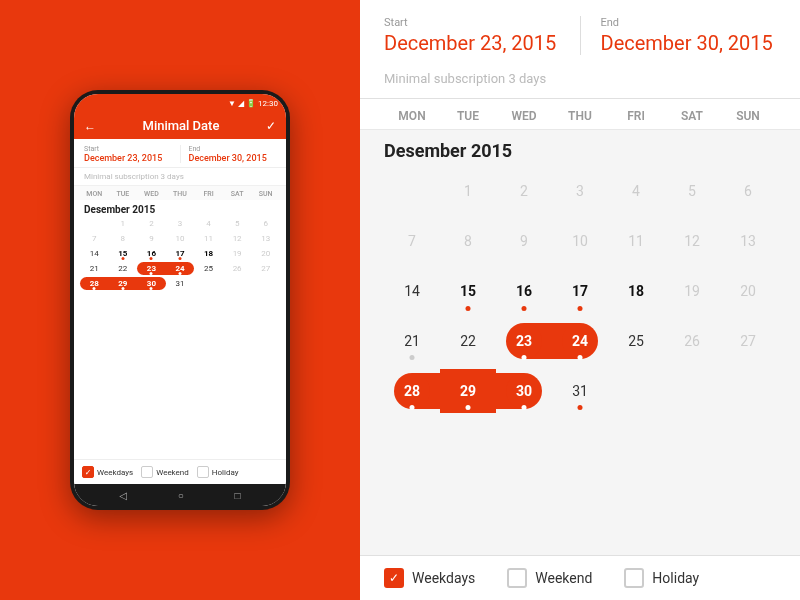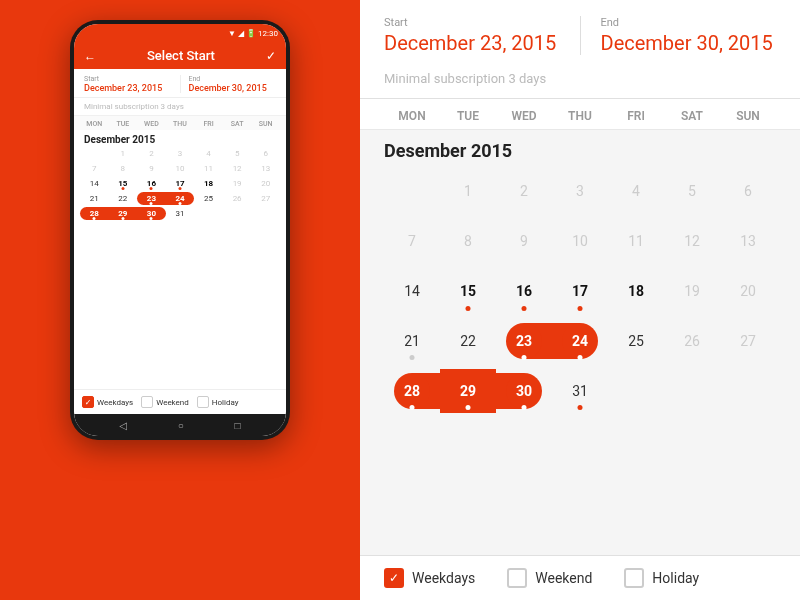--- a/index.html
+++ b/index.html
@@ -9,20 +9,21 @@
       background: #E8380D;
       display: flex;
       font-family: 'Roboto', Arial, sans-serif;
       overflow: hidden;
     }
 
     
     .left-panel {
       width: 360px;
       display: flex;
+      align-items: center;
       justify-content: center;
       padding: 20px;
     }
 
     .phone {
       width: 220px;
       height: 420px;
       background: #1a1a1a;
       border-radius: 28px;
       padding: 4px;
@@ -398,21 +399,21 @@
 <div class="left-panel">
   <div class="phone">
     <div class="phone-inner">
 
       <div class="phone-status-bar">
         <span>▼ ◢ 🔋 <span>12:30</span></span>
       </div>
 
       <div class="phone-toolbar">
         <span style="color:white;font-size:12px;">←</span>
-        <span class="phone-toolbar-title">Select Start</span>
+        <span class="phone-toolbar-title">Minimal Date</span>
         <span style="color:white;font-size:12px;">✓</span>
       </div>
 
       <div class="phone-dates-row">
         <div class="phone-date-col">
           <div class="phone-date-label">Start</div>
           <div class="phone-date-value">December 23, 2015</div>
         </div>
         <div class="phone-date-col">
           <div class="phone-date-label">End</div>

